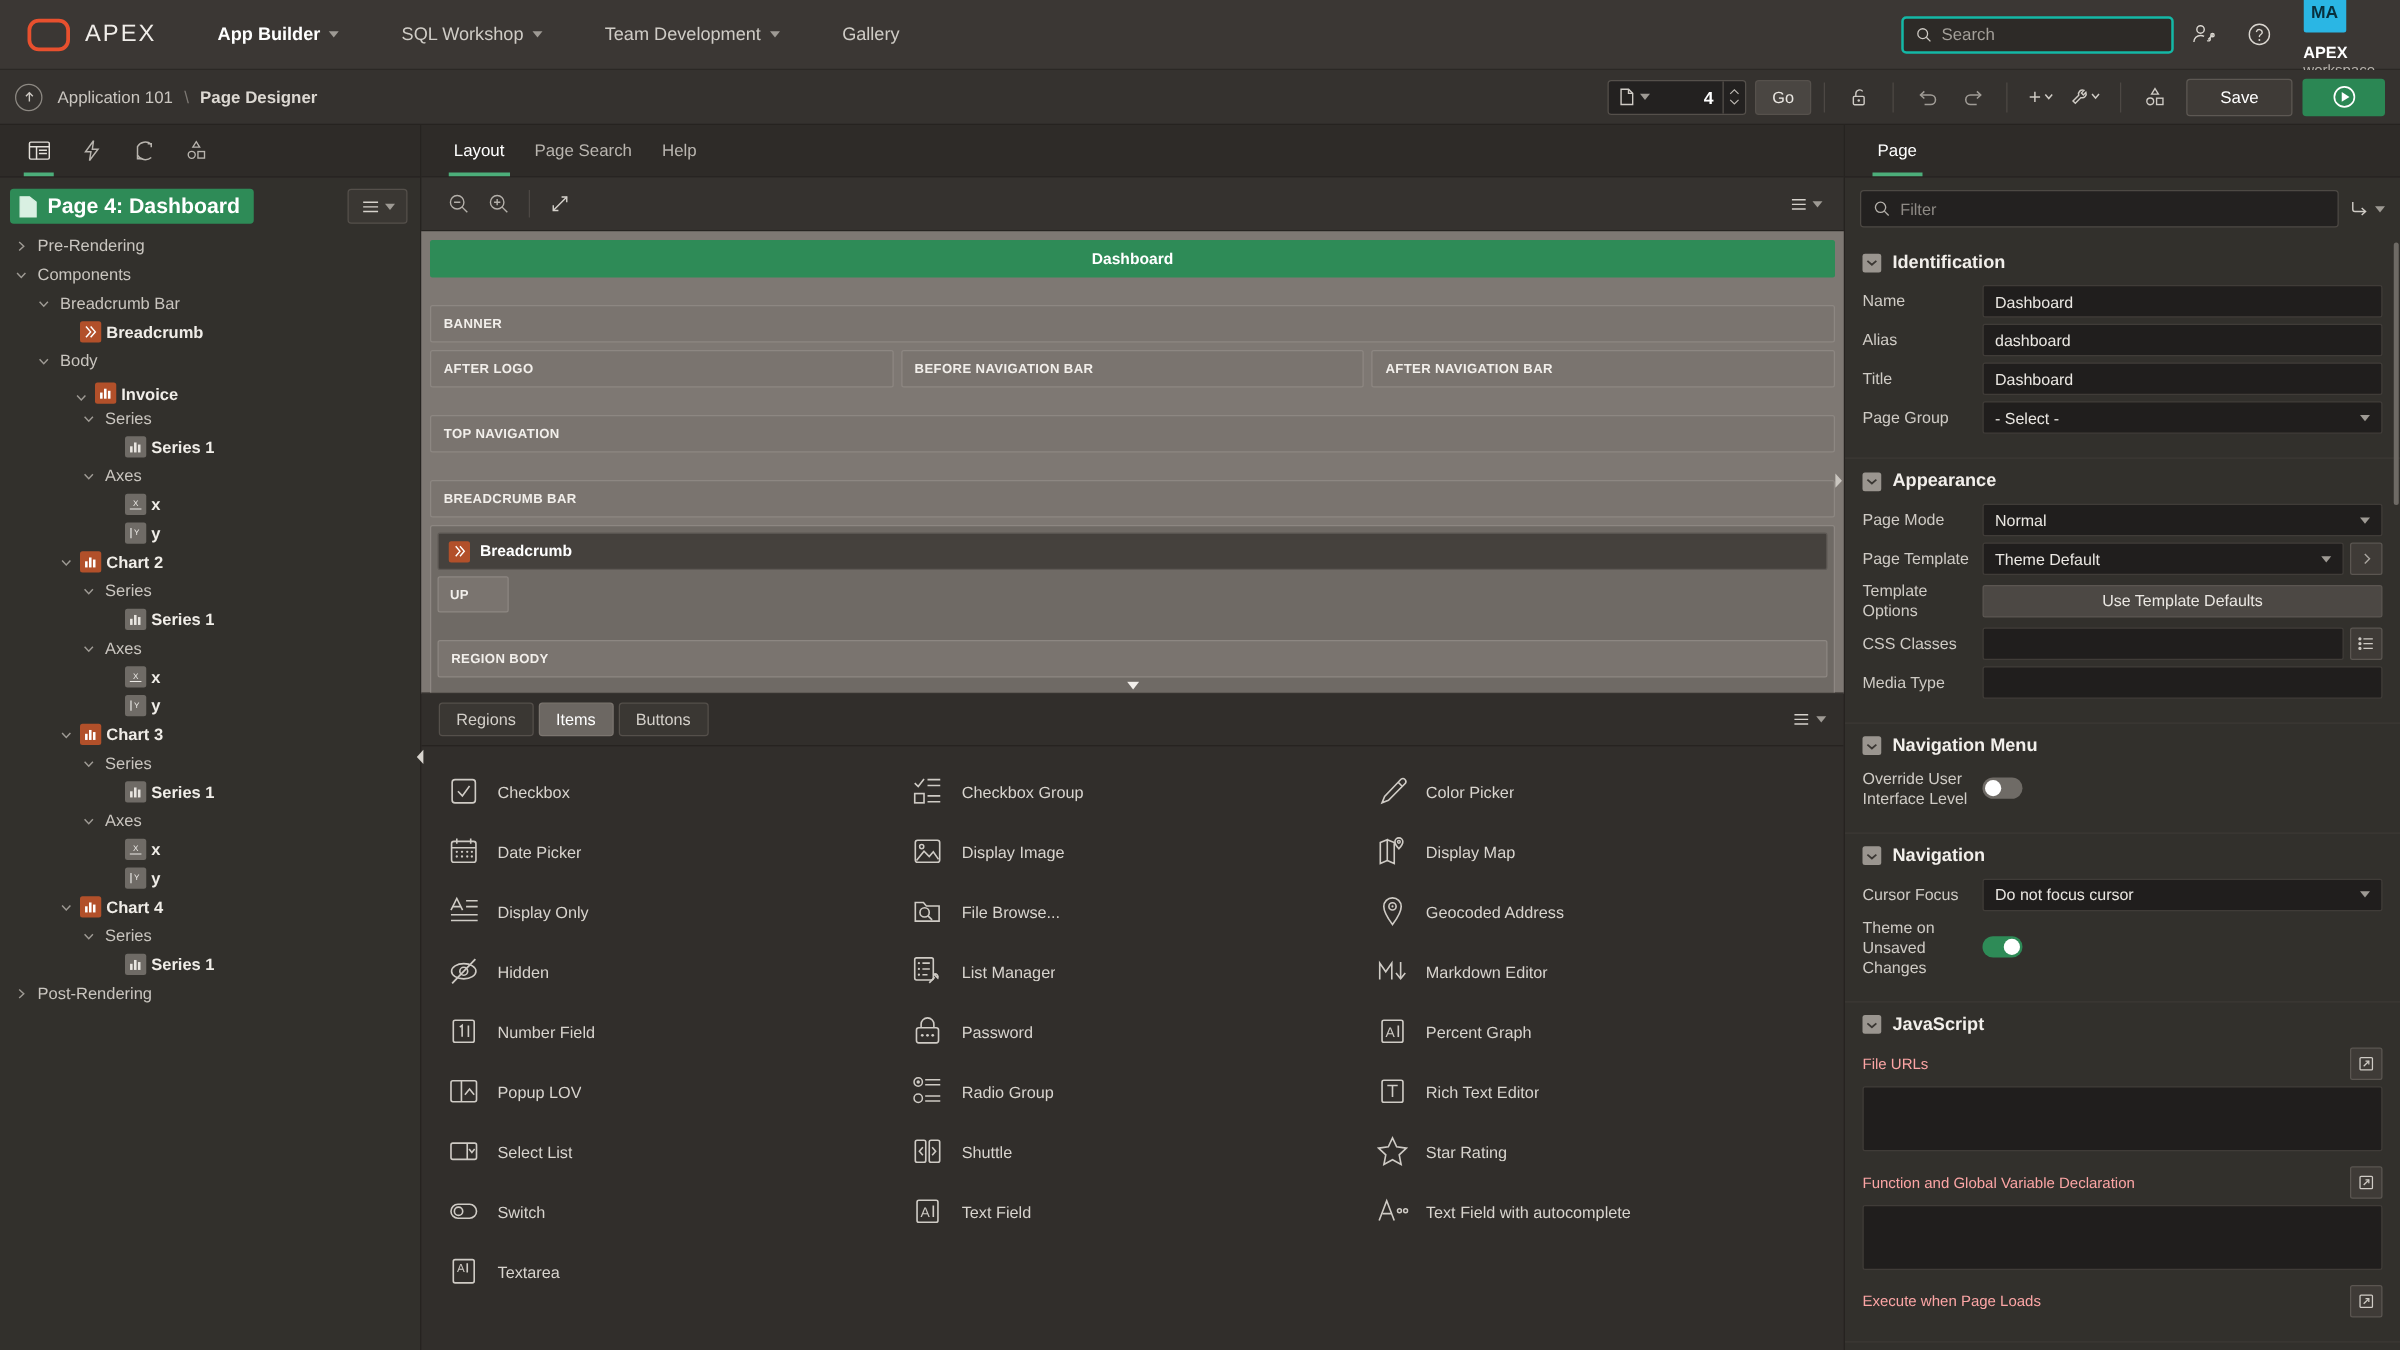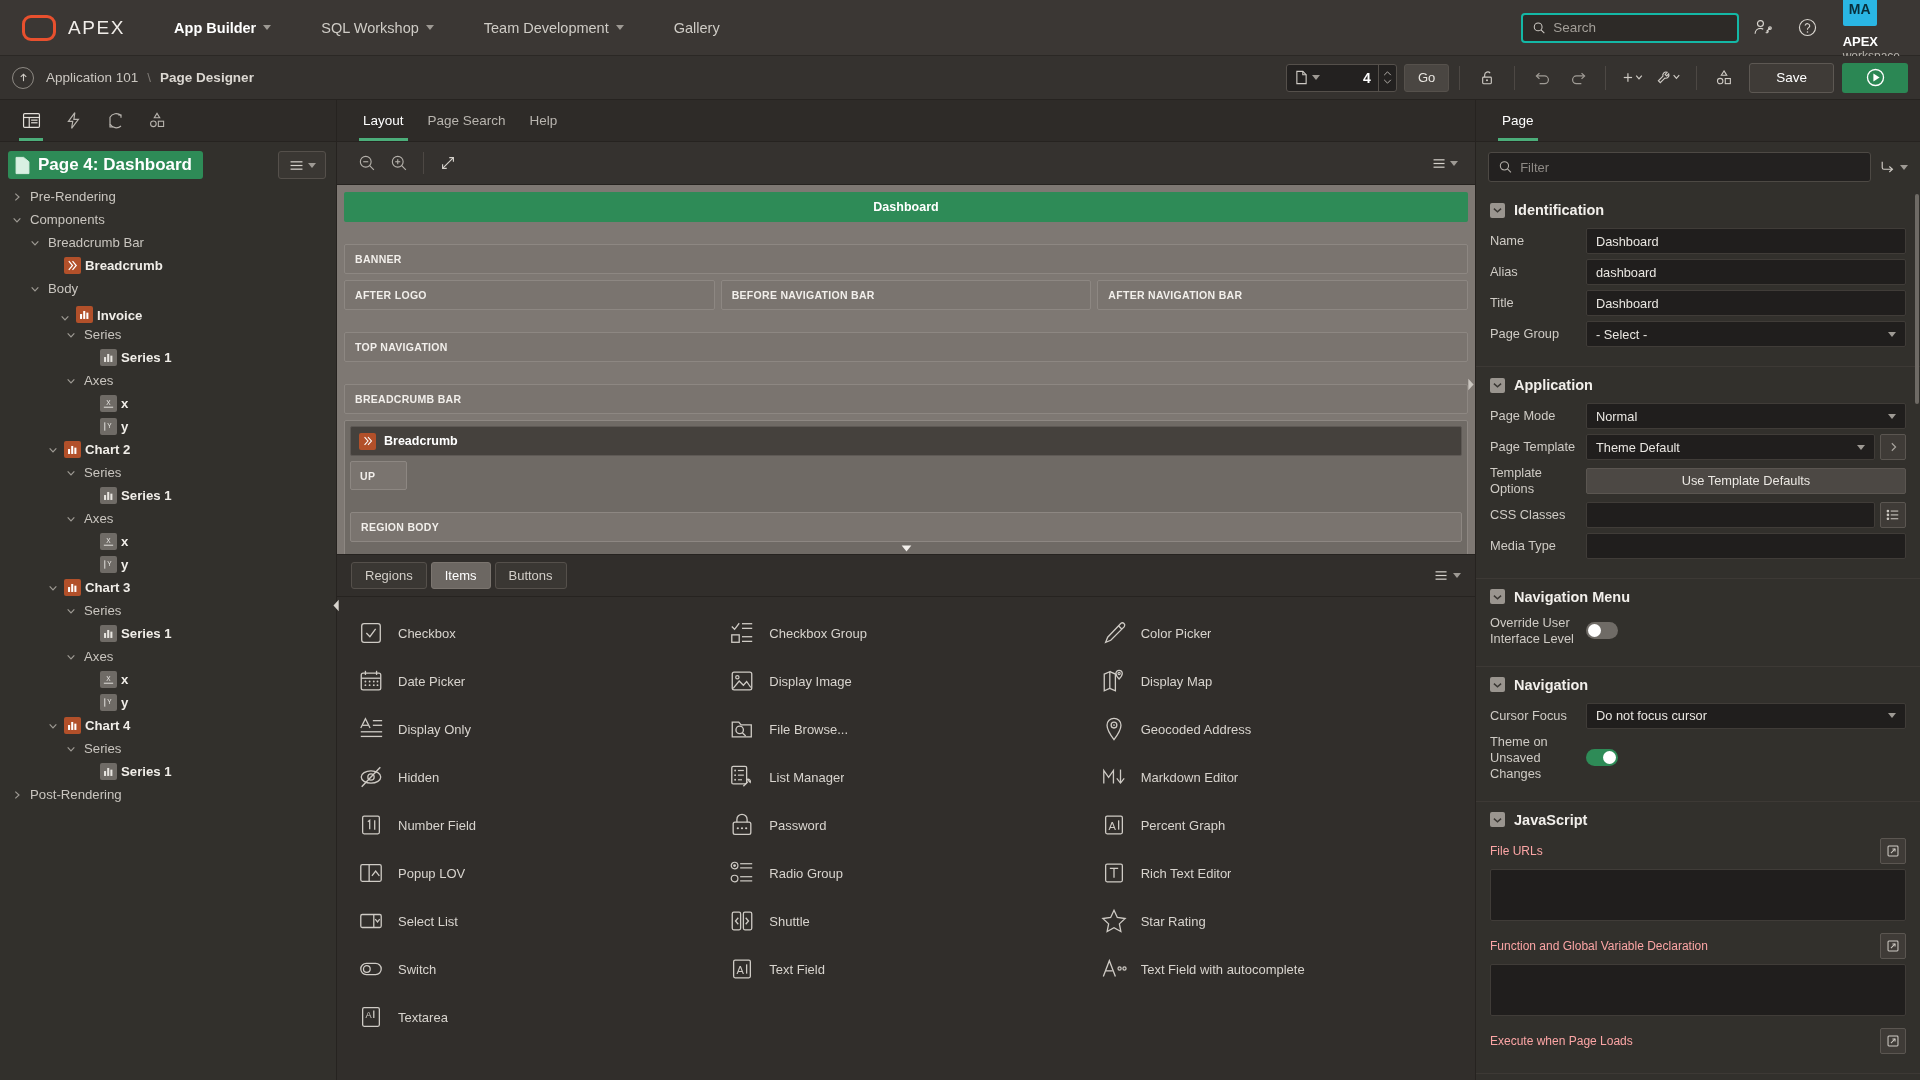--- a/index.html
+++ b/index.html
@@ -1187,21 +1187,21 @@
         </div>
       </div>
 
       <div class="psec">
         <div class="psec-head">
           <span class="psec-toggle">
             <svg width="9" height="6" viewBox="0 0 10 6">
                 <polyline points="1,1.5 5,5 9,1.5" fill="none" stroke="#3a3733" stroke-width="1.6"></polyline>
               </svg>
           </span>
-          <span class="psec-title">Application</span>
+          <span class="psec-title">Appearance</span>
         </div>
         <div class="prow">
           <span class="plabel">Page Mode</span>
           <span class="pfield sel">
             <span>Normal</span>
             <span class="caret"></span>
           </span>
         </div>
         <div class="prow">
           <span class="plabel">Page Template</span>

